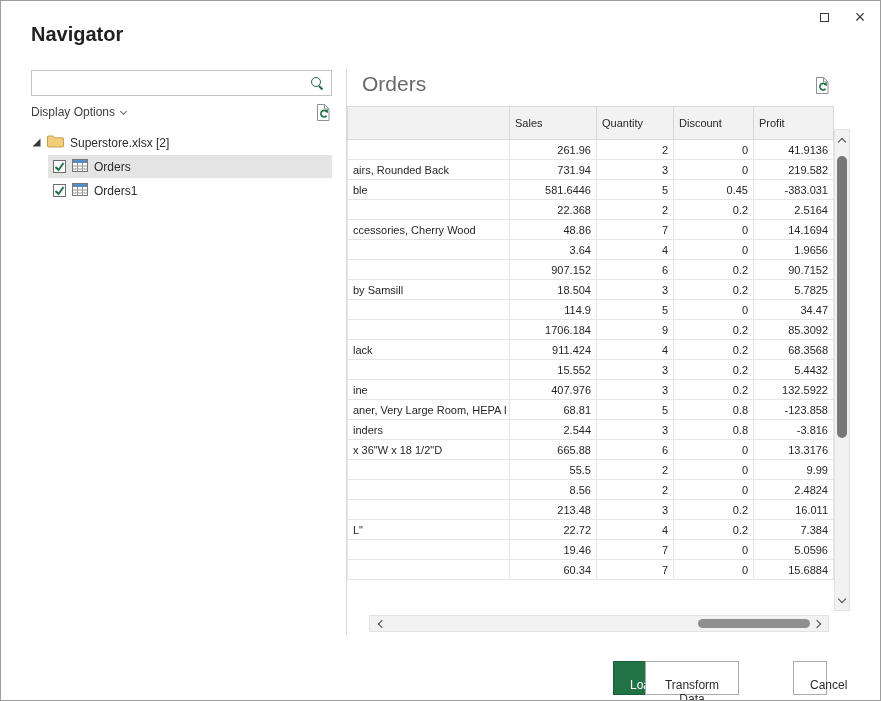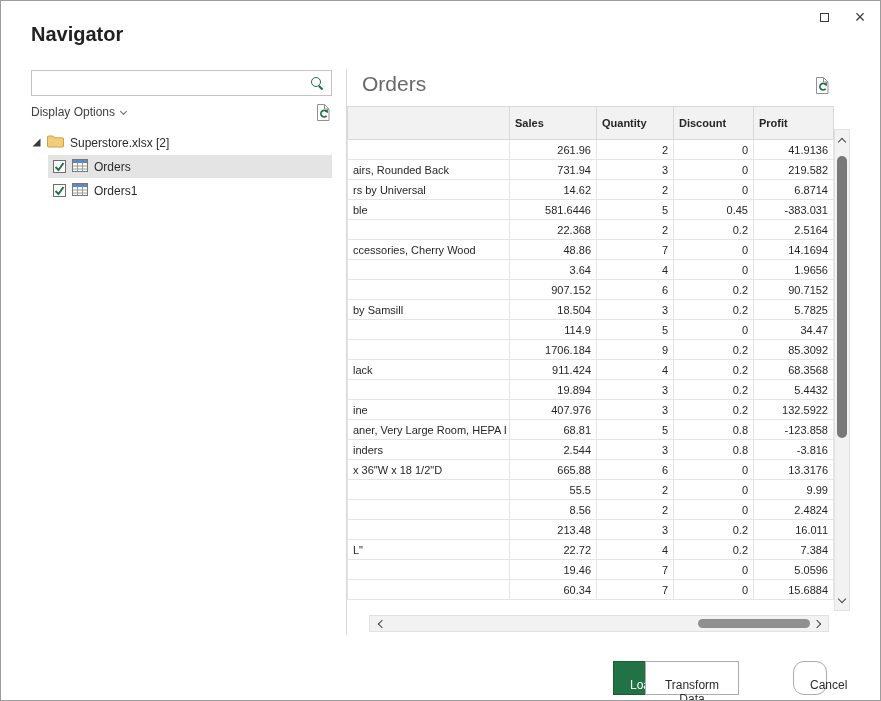--- a/index.html
+++ b/index.html
@@ -39,21 +39,21 @@
   .tree-label{white-space:nowrap;}
   .expander{display:flex;align-items:center;}
   .checkbox{width:13px;height:13px;border:1px solid #6e6e6e;background:#fff;display:flex;align-items:center;justify-content:center;flex:0 0 auto;}
 
   
   .v-divider{position:absolute;left:345px;top:68px;width:1px;height:566px;background:#d9d9d9;}
 
   
   .preview-title{position:absolute;left:361px;top:71px;font-size:21px;color:#696969;font-weight:normal;}
   .preview-table{position:absolute;left:346px;top:105px;width:486px;border-collapse:collapse;table-layout:fixed;font-size:11px;color:#262626;}
-  .preview-table th{background:#f2f2f2;border:1px solid #d8d8d8;font-weight:bold;text-align:left;height:21px;padding:10px 5px;overflow:hidden;white-space:nowrap;}
+  .preview-table th{background:#f2f2f2;border:1px solid #d8d8d8;font-weight:normal;text-align:left;height:21px;padding:10px 5px;overflow:hidden;white-space:nowrap;}
   .preview-table td{border:1px solid #e5e5e5;height:20px;padding:0 5px;overflow:hidden;white-space:nowrap;background:#fff;}
   .preview-table td.num{text-align:right;}
 
   
   .chev{display:block;width:6px;height:6px;border-right:1.6px solid #444;border-bottom:1.6px solid #444;}
   .chev.up{transform:rotate(-135deg);margin-top:3px;}
   .chev.down{transform:rotate(45deg);margin-bottom:3px;}
   .chev.left{transform:rotate(135deg);margin-left:3px;}
   .chev.right{transform:rotate(-45deg);margin-right:3px;}
   .v-scrollbar{position:absolute;left:833px;top:128px;width:16px;height:482px;background:#f2f2f2;border:1px solid #e2e2e2;}
@@ -64,21 +64,21 @@
   .h-scrollbar{position:absolute;left:368px;top:614px;width:460px;height:17px;background:#f2f2f2;border:1px solid #e2e2e2;}
   .h-scrollbar .arrow{position:absolute;top:0;height:100%;width:18px;display:flex;align-items:center;justify-content:center;cursor:pointer;}
   .h-scrollbar .arrow.left-a{left:1px;}
   .h-scrollbar .arrow.right-a{right:1px;}
   .h-thumb{position:absolute;left:328px;top:3px;height:9px;width:112px;background:#8f8f8f;border-radius:5px;cursor:pointer;}
 
   
   .btn{position:absolute;top:660px;height:24px;font-size:12px;font-family:inherit;border:1px solid #ababab;background:#fff;color:#2b2b2b;cursor:pointer;text-align:center;padding:16px;}
   .btn-load{left:612px;width:59px;background:#217346;border-color:#1a5c38;color:#fff;}
   .btn-transform{left:644px;width:94px;}
-  .btn-cancel{left:792px;width:33px;border-radius:11px;}
+  .btn-cancel{left:792px;width:33px;}
 </style>
 </head>
 <body>
 
 <div class="dialog">
 
   <div class="win-controls">
     <div class="win-btn">
       <span class="max-glyph"></span>
     </div>
@@ -203,27 +203,20 @@
           <td class="num">41.9136</td>
         </tr>
         <tr>
           <td>airs, Rounded Back</td>
           <td class="num">731.94</td>
           <td class="num">3</td>
           <td class="num">0</td>
           <td class="num">219.582</td>
         </tr>
         <tr>
-          <td>rs by Universal</td>
-          <td class="num">14.62</td>
-          <td class="num">2</td>
-          <td class="num">0</td>
-          <td class="num">6.8714</td>
-        </tr>
-        <tr>
           <td>ble</td>
           <td class="num">581.6446</td>
           <td class="num">5</td>
           <td class="num">0.45</td>
           <td class="num">-383.031</td>
         </tr>
         <tr>
           <td></td>
           <td class="num">22.368</td>
           <td class="num">2</td>
@@ -274,21 +267,21 @@
         </tr>
         <tr>
           <td>lack</td>
           <td class="num">911.424</td>
           <td class="num">4</td>
           <td class="num">0.2</td>
           <td class="num">68.3568</td>
         </tr>
         <tr>
           <td></td>
-          <td class="num">19.894</td>
+          <td class="num">15.552</td>
           <td class="num">3</td>
           <td class="num">0.2</td>
           <td class="num">5.4432</td>
         </tr>
         <tr>
           <td>ine</td>
           <td class="num">407.976</td>
           <td class="num">3</td>
           <td class="num">0.2</td>
           <td class="num">132.5922</td>

